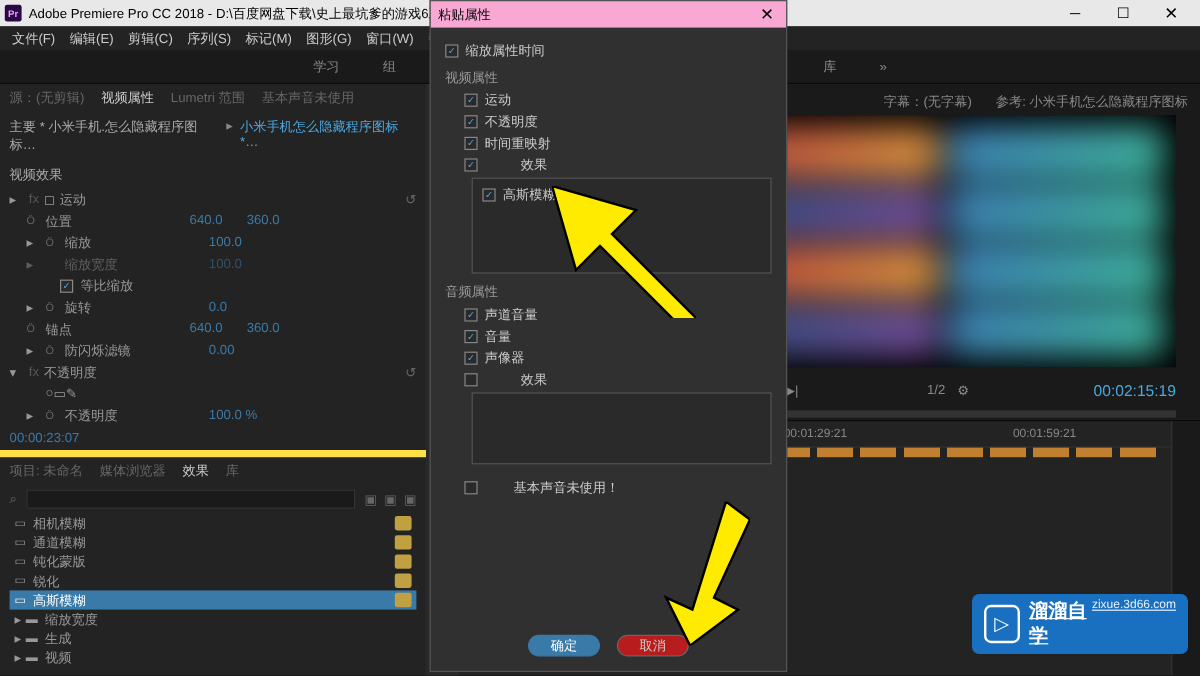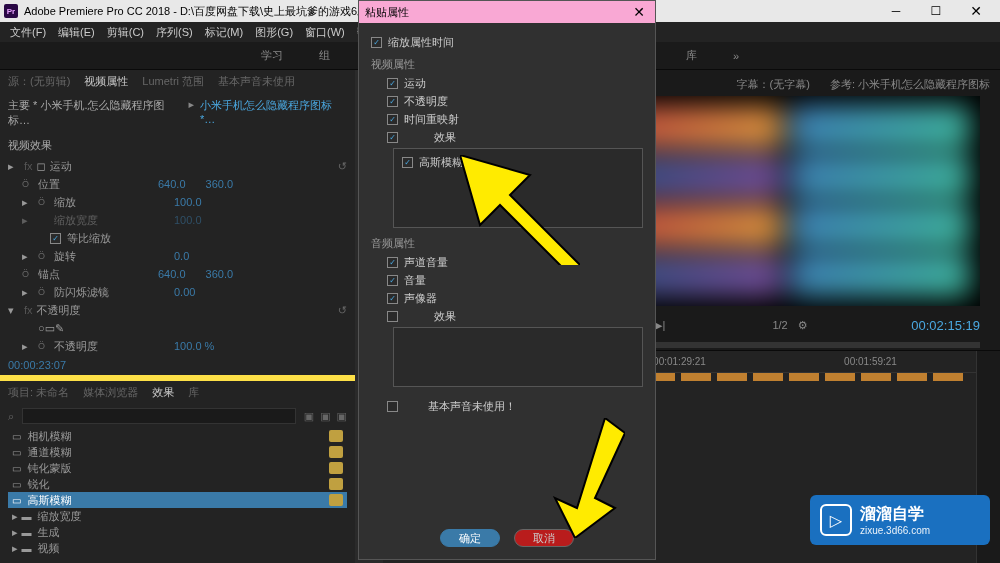--- a/index.html
+++ b/index.html
@@ -107,21 +107,21 @@
 .clip.aud.sel { background: #5a7a8a; }
 .audio-meter { width: 24px; background: #1a1a1a; border-left: 1px solid #333; }
 
 
 .arrow { position: absolute; z-index: 200; }
 .arrow svg { display: block; }
 
 
 .watermark { position: absolute; right: 10px; bottom: 18px; width: 180px; height: 50px; background: #1a70c0; border-radius: 6px; display: flex; align-items: center; padding: 0 10px; z-index: 300; color: #fff; }
 .watermark .play-logo { width: 32px; height: 32px; border: 2px solid #fff; border-radius: 6px; display: flex; align-items: center; justify-content: center; margin-right: 8px; font-size: 16px; }
-.watermark .wm-text { display: flex; flex-direction: column; }
+.watermark .wm-text { display: flex; flex-direction: row; text-decoration: underline; }
 .watermark .wm-main { font-size: 16px; font-weight: bold; }
 .watermark .wm-sub { font-size: 10px; opacity: 0.9; }
 
 .checkbox-visual { width: 11px; height: 11px; border: 1px solid #888; background: #2a2a2a; margin-right: 6px; display: inline-flex; align-items: center; justify-content: center; font-size: 8px; color: #4aa8e0; }
 .checkbox-visual.checked::after { content: "✓"; }
 </style>
 </head>
 <body>
 
 <div class="titlebar">

